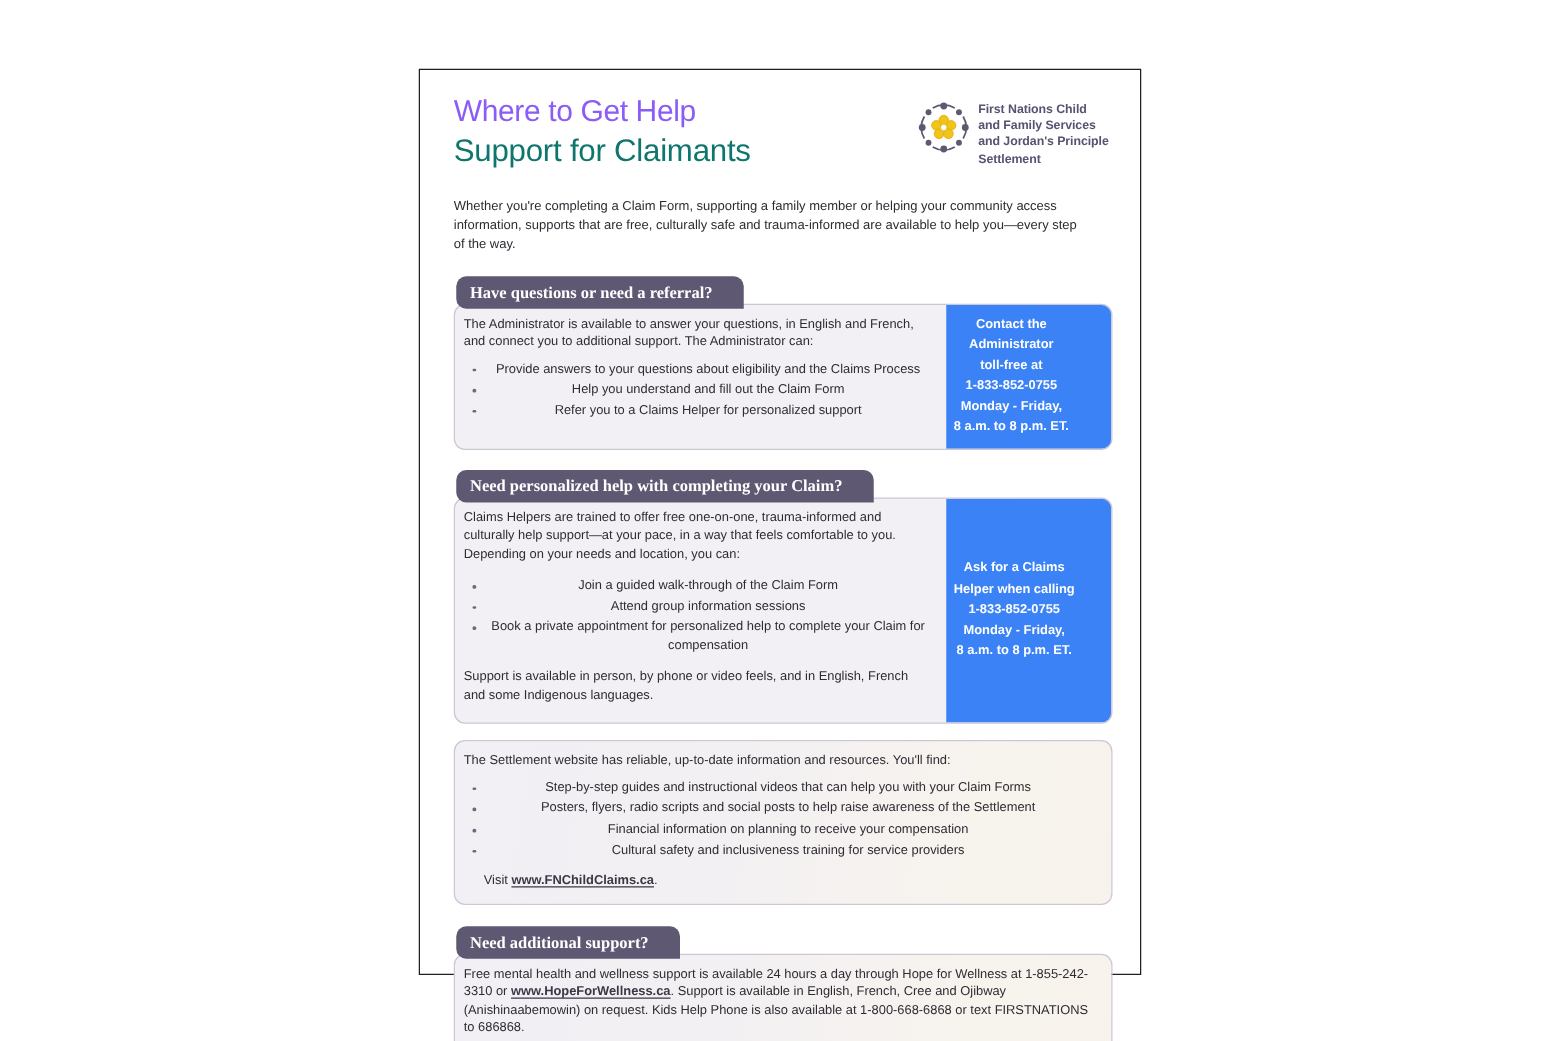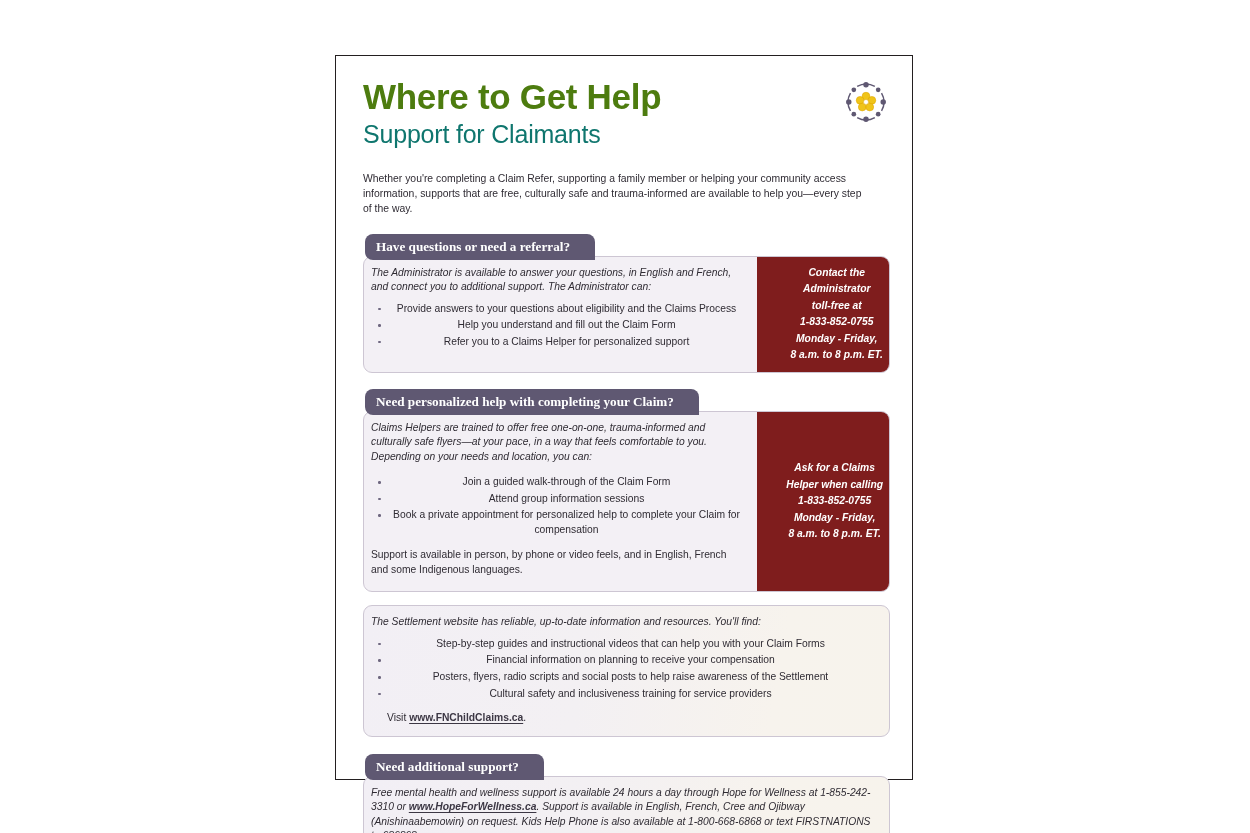--- a/index.html
+++ b/index.html
@@ -29,23 +29,23 @@
   }
 
   
   .header {
     display: flex;
     align-items: flex-start;
     justify-content: space-between;
   }
   .titles { padding-top: 2px; }
   .title-main {
-    font-size: 35px;
-    font-weight: bold;
-    color: #4d7c0f;
+    font-size: 24px;
+    font-weight: normal;
+    color: #8b5cf6;
     letter-spacing: -0.3px;
     line-height: 1.18;
     margin: 0;
   }
   .title-sub {
     font-size: 25px;
     font-weight: normal;
     color: #0f766e;
     letter-spacing: -0.2px;
     line-height: 1.2;
@@ -115,32 +115,31 @@
     flex: 1 1 auto;
     padding: 9px 12px 10px 7px;
     font-size: 10.3px;
     color: #2f2b33;
     line-height: 1.40;
   }
   .panel-body.wide { padding-right: 16px; }
 
   .aside {
     flex: 0 0 132px;
-    background: #7f1d1d;
+    background: #3b82f6;
     color: #ffffff;
     font-size: 10.3px;
     font-weight: bold;
     line-height: 1.60;
     text-align: center;
     display: flex;
     align-items: center;
-    justify-content: flex-end;
+    justify-content: flex-start;
     padding: 8px 6px;
     box-sizing: border-box;
-    font-style: italic;
   }
 
   ul.bullets {
     margin: 7px 0 0 0;
     padding: 0 0 0 17px;
     list-style: none;
   }
   ul.bullets li {
     position: relative;
     margin-bottom: 2px;
@@ -150,21 +149,21 @@
   ul.bullets li::before {
     content: "";
     position: absolute;
     left: -10px;
     top: 6px;
     width: 2.6px;
     height: 2.6px;
     border-radius: 50%;
     background: #6f6880;
   }
-  .lead { margin: 0; font-style: italic; }
+  .lead { margin: 0; }
   .tail { margin: 9px 0 0 0; }
   .visit { margin: 10px 0 0 16px; }
 
   a.link, .link {
     color: #3c3744;
     font-weight: bold;
     text-decoration: underline;
     text-underline-offset: 1.5px;
   }
 </style>
@@ -201,24 +200,28 @@
           <g fill="#f0c419" stroke="#e0a800" stroke-width="1.4">
             <circle cx="50" cy="36" r="9.2"></circle>
             <circle cx="36" cy="46" r="9.2"></circle>
             <circle cx="64" cy="46" r="9.2"></circle>
             <circle cx="41" cy="62" r="9.2"></circle>
             <circle cx="59" cy="62" r="9.2"></circle>
           </g>
           <circle cx="50" cy="50" r="6" fill="#ffffff" stroke="#e0a800" stroke-width="1.2"></circle>
         </svg>
       </span>
-    </div>
-  </div>
-
-  <p class="intro">Whether you're completing a Claim Refer, supporting a family member or helping your community access information, supports that are free, culturally safe and trauma-informed are available to help you—every step of the way.</p>
+      <span class="brand-text" style="white-space:pre-line;">First Nations Child
+and Family Services
+and Jordan's Principle
+Settlement</span>
+    </div>
+  </div>
+
+  <p class="intro">Whether you're completing a Claim Form, supporting a family member or helping your community access information, supports that are free, culturally safe and trauma-informed are available to help you—every step of the way.</p>
 
   <div class="section s1">
     <div class="pill">Have questions or need a referral?</div>
     <div class="panel plain">
       <div class="panel-body">
         <p class="lead">The Administrator is available to answer your questions, in English and French, and connect you to additional support. The Administrator can:</p>
         <ul class="bullets">
           <li>Provide answers to your questions about eligibility and the Claims Process</li>
           <li>Help you understand and fill out the Claim Form</li>
           <li>Refer you to a Claims Helper for personalized support</li>
@@ -234,21 +237,21 @@
           <div>8 a.m. to 8 p.m. ET.</div>
         </div>
       </div>
     </div>
   </div>
 
   <div class="section" style="margin-top:16px;">
     <div class="pill">Need personalized help with completing your Claim?</div>
     <div class="panel plain">
       <div class="panel-body" style="padding-bottom:14px;">
-        <p class="lead">Claims Helpers are trained to offer free one-on-one, trauma-informed and culturally safe flyers—at your pace, in a way that feels comfortable to you. Depending on your needs and location, you can:</p>
+        <p class="lead">Claims Helpers are trained to offer free one-on-one, trauma-informed and culturally help support—at your pace, in a way that feels comfortable to you. Depending on your needs and location, you can:</p>
         <ul class="bullets" style="margin-top:11px;">
           <li>Join a guided walk-through of the Claim Form</li>
           <li>Attend group information sessions</li>
           <li>Book a private appointment for personalized help to complete your Claim for compensation</li>
         </ul>
         <p class="tail" style="margin-top:11px;">Support is available in person, by phone or video feels, and in English, French and some Indigenous languages.</p>
       </div>
       <div class="aside">
         <div>
           <div>Ask for a Claims</div>
@@ -260,22 +263,22 @@
       </div>
     </div>
   </div>
 
   <div class="section" style="margin-top:17px;">
     <div class="panel grad">
       <div class="panel-body wide">
         <p class="lead">The Settlement website has reliable, up-to-date information and resources. You'll find:</p>
         <ul class="bullets">
           <li>Step-by-step guides and instructional videos that can help you with your Claim Forms</li>
+          <li>Posters, flyers, radio scripts and social posts to help raise awareness of the Settlement</li>
           <li>Financial information on planning to receive your compensation</li>
-          <li>Posters, flyers, radio scripts and social posts to help raise awareness of the Settlement</li>
           <li>Cultural safety and inclusiveness training for service providers</li>
         </ul>
         <p class="visit"><span>Visit </span><a class="link" href="#">www.FNChildClaims.ca</a><span>.</span></p>
       </div>
     </div>
   </div>
 
   <div class="section" style="margin-top:17px;">
     <div class="pill">Need additional support?</div>
     <div class="panel grad">

